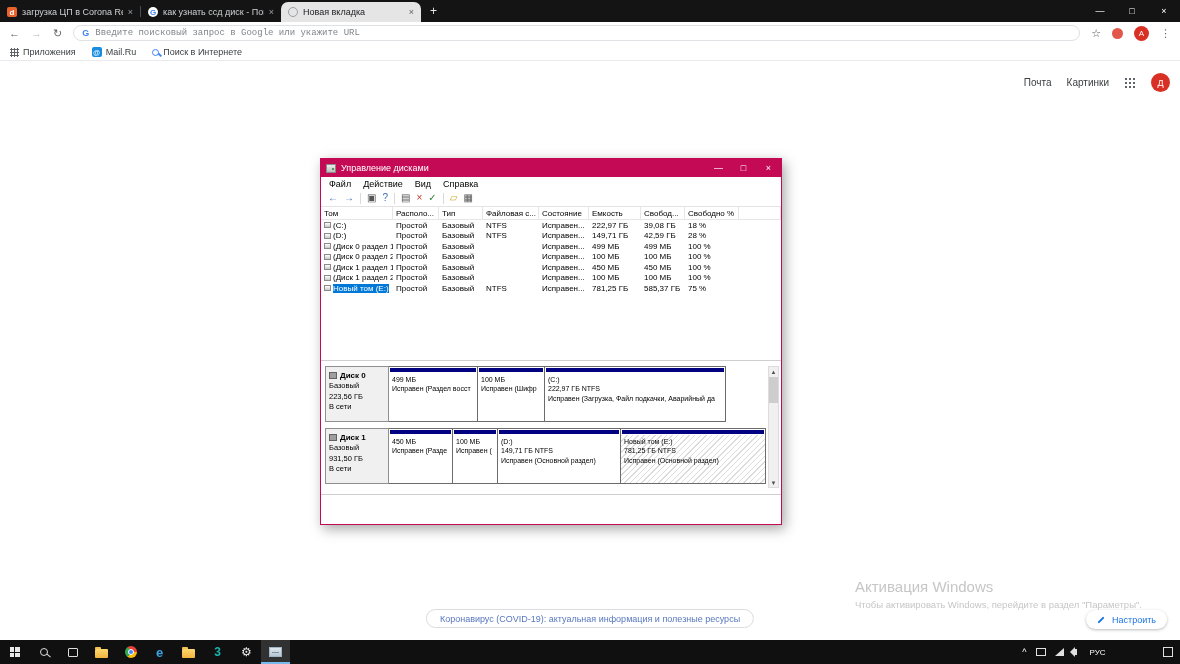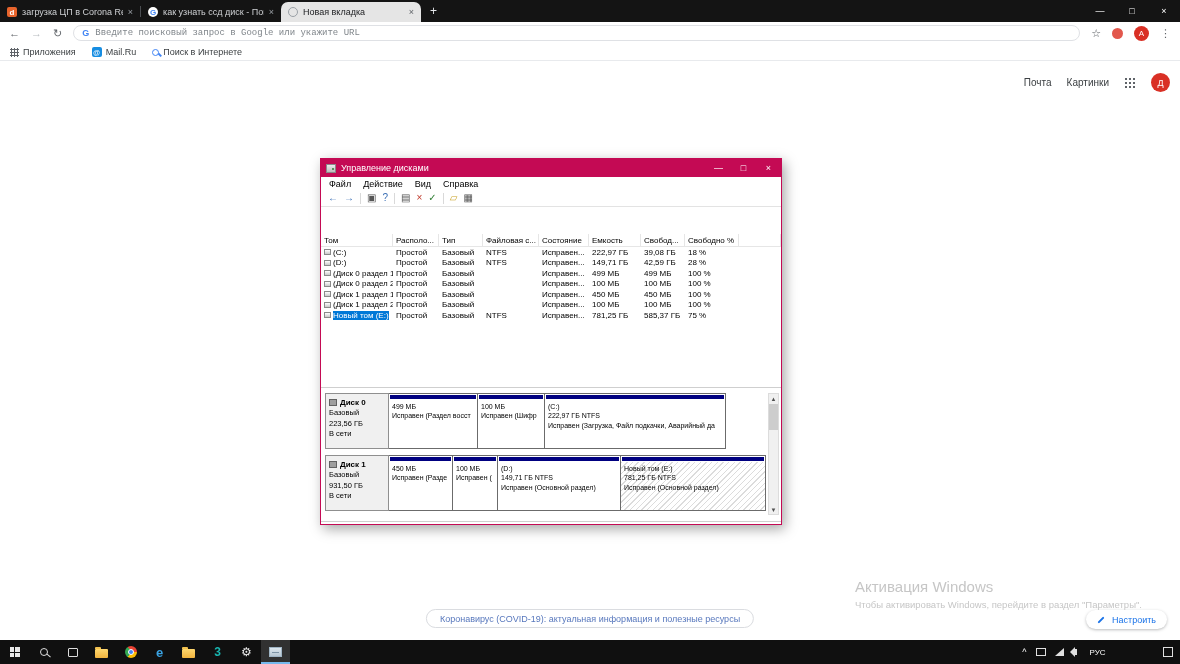--- a/index.html
+++ b/index.html
@@ -62,21 +62,21 @@
   .dm-tbtn{width:25px;display:flex;align-items:center;justify-content:center;font-size:9px;color:#fff;}
   .dm-ticon{width:10px;height:9px;background:linear-gradient(#ececec,#bdbdbd);border:1px solid #8a8a8a;position:relative;}
   .dm-ticon::after{content:"";position:absolute;right:1px;top:3px;width:2px;height:2px;background:#2e7d32;border-radius:50%;}
   .dm-menu{height:13px;display:flex;align-items:center;padding:0 2px;flex:0 0 auto;}
   .dm-menu span{padding:0 6px;font-size:9px;}
   .dm-tools{height:17px;display:flex;align-items:center;gap:6px;padding:0 7px;border-bottom:1px solid #e3e3e3;flex:0 0 auto;}
   .ti{font-size:10px;line-height:1;color:#555;}
   .ti.blue{color:#3b6fb5;} .ti.red{color:#c0392b;} .ti.green{color:#2e7d32;} .ti.gold{color:#c9a227;}
   .tsep{width:1px;height:11px;background:#d9d9d9;}
 
-  .lv{height:154px;flex:0 0 auto;overflow:hidden;border-bottom:1px solid #cfcfcf;margin-top:27px;}
+  .lv{height:154px;flex:0 0 auto;overflow:hidden;border-bottom:1px solid #cfcfcf;}
   .lv-h,.lv-r{display:grid;grid-template-columns:72px 46px 44px 56px 50px 52px 44px 54px 1fr;align-items:center;}
   .lv-h{height:13px;font-size:8px;border-bottom:1px solid #e6e6e6;}
   .lv-h span{border-right:1px solid #e6e6e6;height:100%;display:flex;align-items:center;padding-left:3px;white-space:nowrap;overflow:hidden;}
   .lv-r{height:10.5px;font-size:8px;}
   .lv-r>span{padding-left:3px;white-space:nowrap;overflow:hidden;}
   .vcell{display:flex;align-items:center;gap:2px;}
   .vicon{flex:0 0 auto;width:7px;height:6px;border:1px solid #8a8a8a;background:linear-gradient(#fff,#c9c9c9);}
   .vname.sel{background:var(--selection);color:#fff;}
 
   .gv{height:134px;flex:0 0 auto;position:relative;padding:5px 16px 0 4px;border-bottom:1px solid #cfcfcf;}

